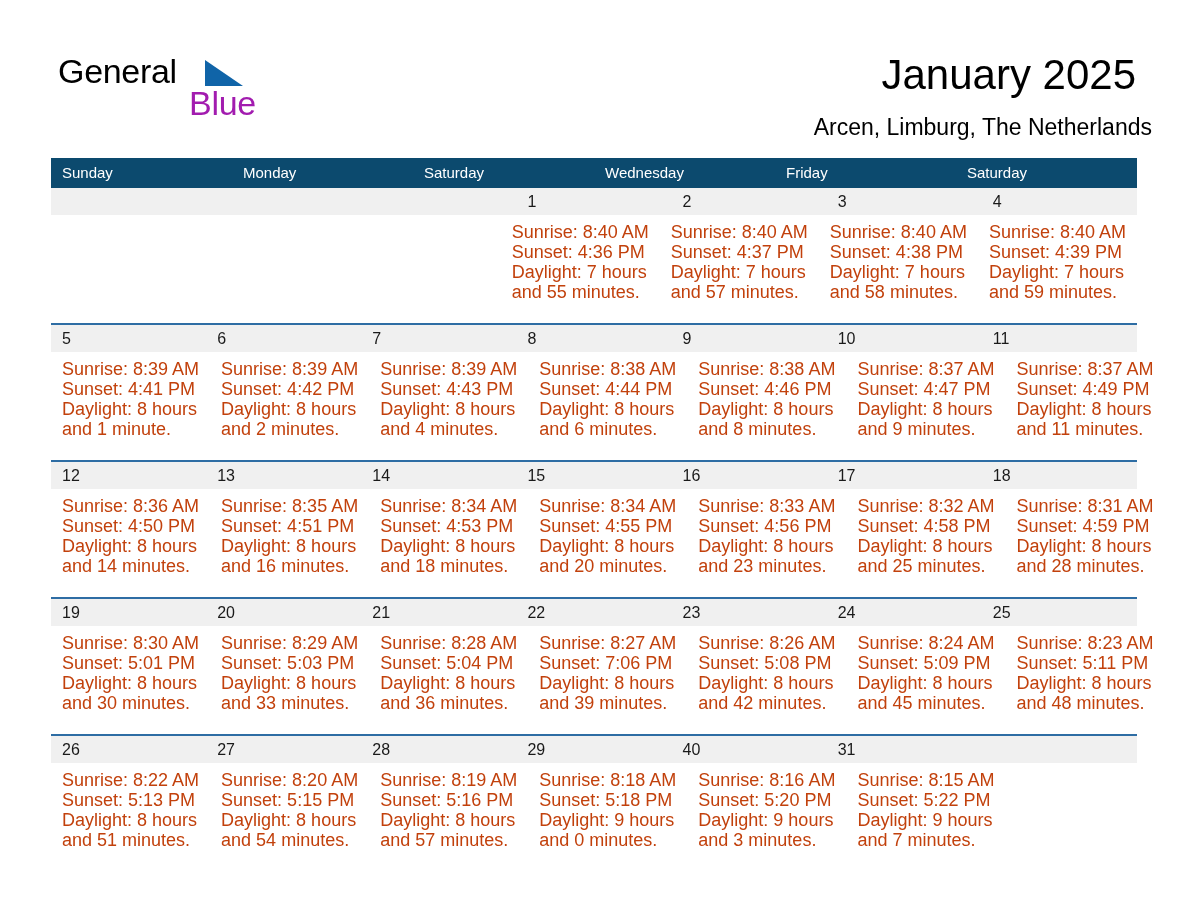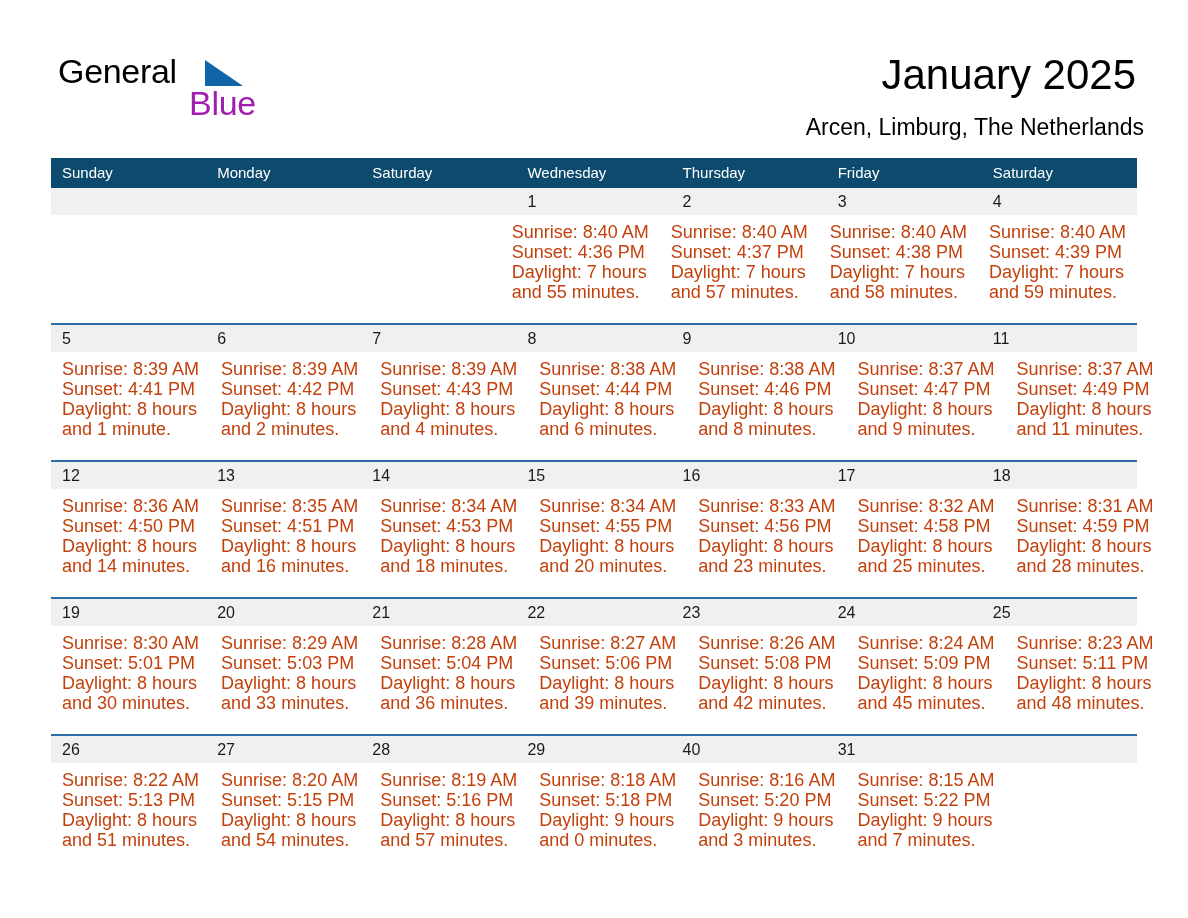--- a/index.html
+++ b/index.html
@@ -70,21 +70,21 @@
     right: 52px;
     top: 50px;
     font-size: 42px;
     line-height: 50px;
     text-align: center;
     color: #000000;
     white-space: nowrap;
   }
   .subtitle {
     position: absolute;
-    right: 44px;
+    right: 36px;
     top: 113px;
     font-size: 23px;
     line-height: 28px;
     text-align: right;
     color: #000000;
     white-space: nowrap;
   }
 
   
   .cal {
@@ -162,21 +162,20 @@
     <div class="subtitle">Arcen, Limburg, The Netherlands</div>
   </div>
 
   <div class="cal">
 
     <div class="cal-head">
       <div class="hcell">Sunday</div>
       <div class="hcell">Monday</div>
       <div class="hcell">Saturday</div>
       <div class="hcell">Wednesday</div>
-      <div class="hcell">Thursday</div>
       <div class="hcell">Friday</div>
       <div class="hcell">Saturday</div>
     </div>
 
     <div id="weeks-container">
         <div class="week first">
           <div class="daynums">
             <div class="numcell"></div>
             <div class="numcell"></div>
             <div class="numcell"></div>
@@ -352,21 +351,21 @@
               <span class="l">and 33 minutes.</span>
             </div>
             <div class="bcell">
               <span class="l">Sunrise: 8:28 AM</span>
               <span class="l">Sunset: 5:04 PM</span>
               <span class="l">Daylight: 8 hours</span>
               <span class="l">and 36 minutes.</span>
             </div>
             <div class="bcell">
               <span class="l">Sunrise: 8:27 AM</span>
-              <span class="l">Sunset: 5:06 PM</span>
+              <span class="l">Sunset: 7:06 PM</span>
               <span class="l">Daylight: 8 hours</span>
               <span class="l">and 39 minutes.</span>
             </div>
             <div class="bcell">
               <span class="l">Sunrise: 8:26 AM</span>
               <span class="l">Sunset: 5:08 PM</span>
               <span class="l">Daylight: 8 hours</span>
               <span class="l">and 42 minutes.</span>
             </div>
             <div class="bcell">

